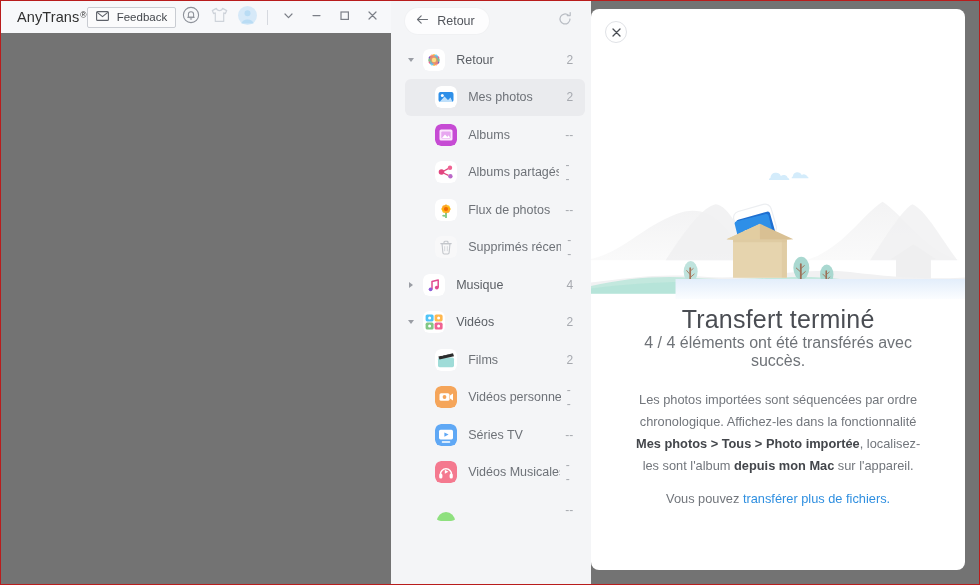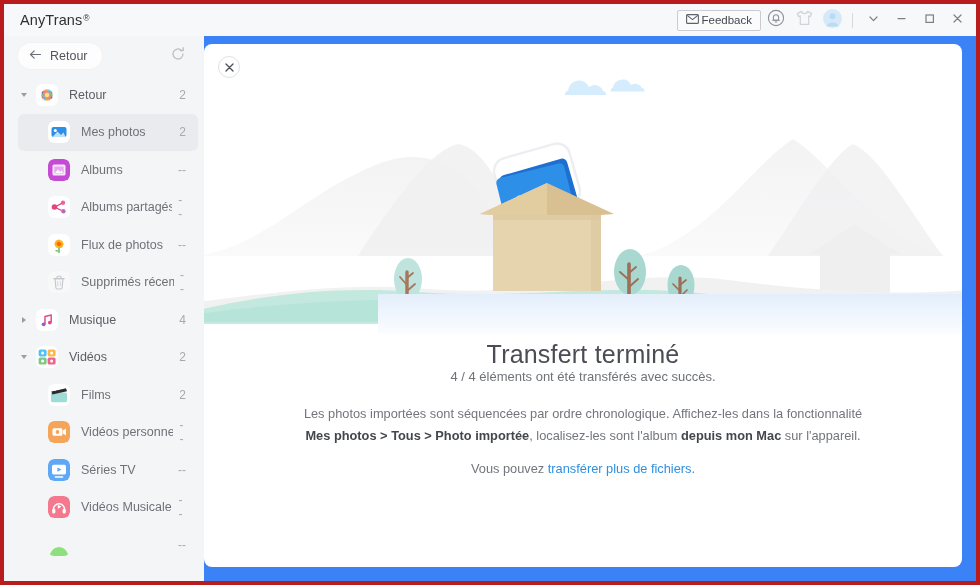--- a/index.html
+++ b/index.html
@@ -4,42 +4,42 @@
 <style>
   * { box-sizing: border-box; margin: 0; padding: 0; }
   html, body {
     width: 980px; height: 585px;
     overflow: hidden;
     font-family: "Liberation Sans", sans-serif;
     background: #1a1a1a;
   }
   .window {
     position: absolute; inset: 0;
-    background: #3b82f6;
-    border: 4px solid #b91c1c;
-    display: flex; flex-direction: column;
+    background: #737373;
+    border: 1px solid #b91c1c;
+    display: flex; flex-direction: row;
   }
 
   
   .titlebar {
     height: 32px; flex: 0 0 32px;
     background: #f7f8fa;
     display: flex; align-items: center;
     padding: 0 6px 0 16px;
     position: relative;
   }
   .app-title {
     font-size: 14.5px; color: #303030; letter-spacing: .1px;
     display: flex; align-items: flex-start;
   }
   .app-title .reg { font-size: 8.5px; margin-top: 1px; margin-left: 1px; }
   .tb-right { margin-left: auto; display: flex; align-items: center; gap: 2px; }
 
   .feedback-btn {
-    display: flex; align-items: center; gap: 2px;
+    display: flex; align-items: center; gap: 8px;
     border: 1px solid #c9ccd2;
     border-radius: 2px;
     height: 21px; padding: 0 8px;
     background: #fbfbfc;
     font-size: 11.5px; color: #44474d;
     cursor: pointer;
   }
   .icon-btn {
     width: 26px; height: 26px;
     display: flex; align-items: center; justify-content: center;
@@ -168,21 +168,21 @@
   .texts {
     position: absolute; left: 0; right: 0; top: 296px;
     text-align: center;
     padding: 0 38px;
   }
   .h1 {
     font-size: 25px; color: #4a4d53; font-weight: 400;
     letter-spacing: .2px;
   }
   .sub {
-    font-size: 13px; color: #6f7378;
+    font-size: 16px; color: #6f7378;
     margin-bottom: 19px;
   }
   .desc {
     font-size: 12.8px; color: #72767c;
     line-height: 1.72;
     max-width: 570px; margin: 0 auto 14px auto;
   }
   .desc b { color: #43464b; font-weight: 700; }
   .foot { font-size: 12.8px; color: #72767c; }
   .foot a {

